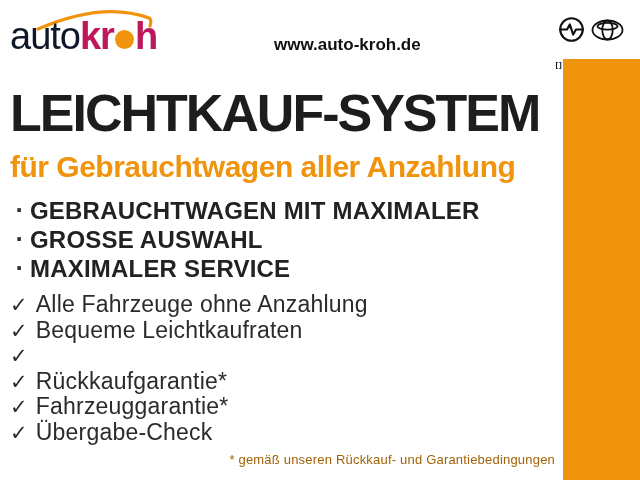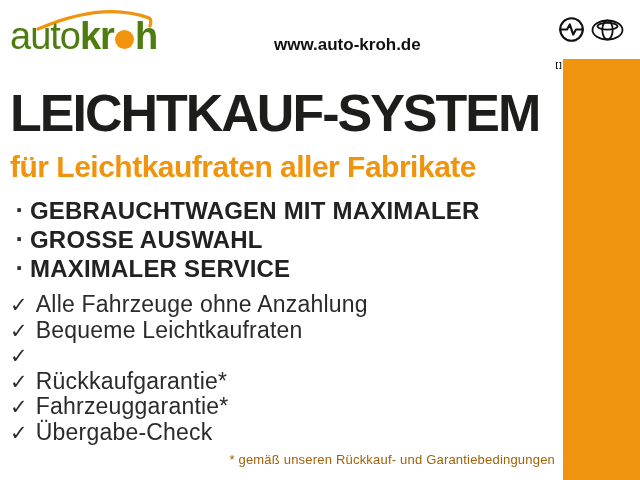--- a/index.html
+++ b/index.html
@@ -33,22 +33,22 @@
   }
   .logo-text {
     position: absolute;
     left: 2px;
     top: 13px;
     font-size: 38px;
     line-height: 38px;
     letter-spacing: -1px;
     white-space: nowrap;
   }
-  .logo-auto { color: #4d7c0f; font-weight: 400; }
-  .logo-kroh { color: #4d7c0f; font-weight: 700; }
+  .logo-auto { color: #0f172a; font-weight: 400; }
+  .logo-kroh { color: #be185d; font-weight: 700; }
   .logo-dot {
     display: inline-block;
     width: 19px;
     height: 19px;
     border-radius: 50%;
     background: #f0930d;
     margin: 0 1px;
     position: relative;
     top: 0px;
   }
@@ -194,21 +194,21 @@
     <div class="crosscamp">
       <span>[]</span>
       <span>CROSSCAMP</span>
     </div>
   </div>
 
   <div class="orange-bar"></div>
 
   <div class="main">
     <div class="title">LEICHTKAUF-SYSTEM</div>
-    <div class="subtitle">für Leichtkaufraten aller Fabrikate</div>
+    <div class="subtitle">für Gebrauchtwagen aller Anzahlung</div>
 
     <div class="bullet-list">
       <div class="bullet-row">
         <span class="bullet-glyph">·</span>
         <span>GEBRAUCHTWAGEN MIT MAXIMALER</span>
       </div>
       <div class="bullet-row">
         <span class="bullet-glyph">·</span>
         <span>GROSSE AUSWAHL</span>
       </div>

